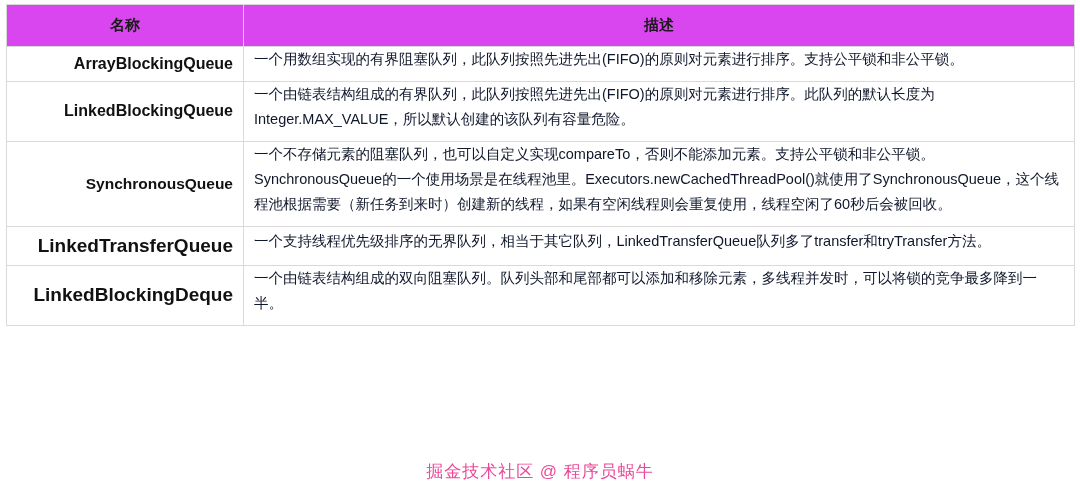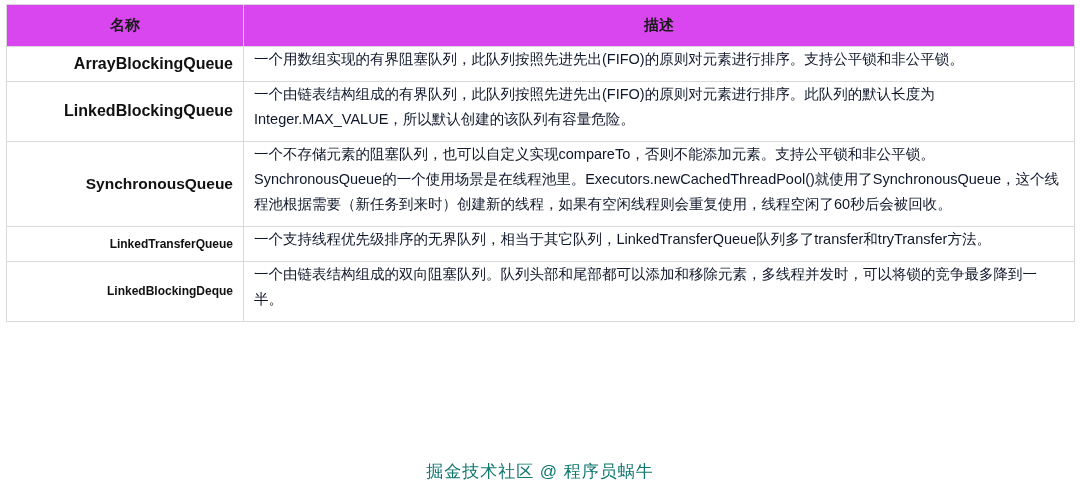--- a/index.html
+++ b/index.html
@@ -52,32 +52,32 @@
     color: #111111;
   }
   td.desc-cell {
     text-align: left;
     padding: 0 12px 9px 10px;
     font-size: 14.5px;
     line-height: 1.72;
     color: #0f172a;
   }
   
-  .fs-17 { font-size: 12px; }
+  .fs-17 { font-size: 19px; }
   .fs-16 { font-size: 16px; }
   .fs-155 { font-size: 15.5px; }
 
   .watermark {
     position: absolute;
     left: 0;
     right: 0;
     bottom: 4px;
     text-align: center;
     font-size: 17px;
-    color: #0f766e;
+    color: #ec4899;
     letter-spacing: 1px;
     pointer-events: none;
     user-select: none;
   }
 </style>
 </head>
 <body>
 
 <div class="table-wrap">
   <table class="queue-table">

